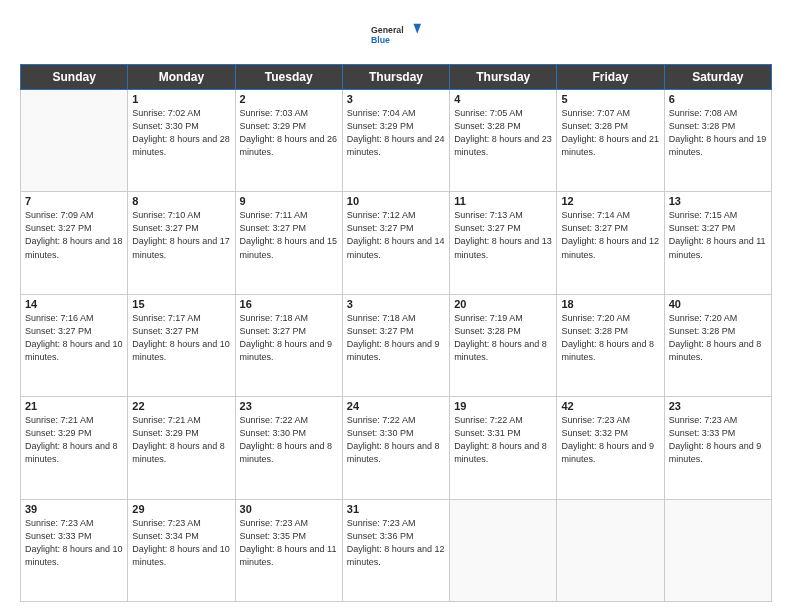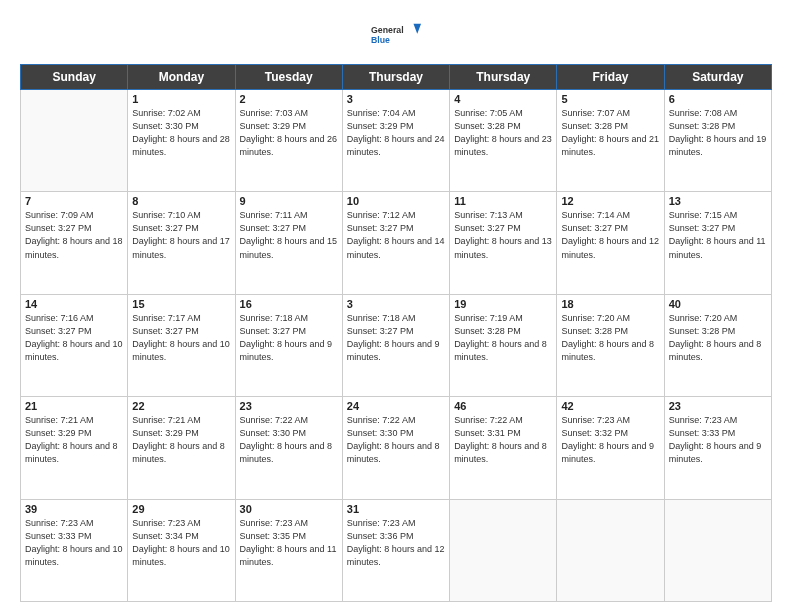--- a/index.html
+++ b/index.html
@@ -182,21 +182,21 @@
       </td>
           <td>
         <span class="day-number">16</span>
         <span class="day-info">Sunrise: 7:18 AM<br>Sunset: 3:27 PM<br>Daylight: 8 hours and 9 minutes.</span>
       </td>
           <td>
         <span class="day-number">3</span>
         <span class="day-info">Sunrise: 7:18 AM<br>Sunset: 3:27 PM<br>Daylight: 8 hours and 9 minutes.</span>
       </td>
           <td>
-        <span class="day-number">19</span>
+        <span class="day-number">20</span>
         <span class="day-info">Sunrise: 7:19 AM<br>Sunset: 3:28 PM<br>Daylight: 8 hours and 8 minutes.</span>
       </td>
           <td>
         <span class="day-number">18</span>
         <span class="day-info">Sunrise: 7:20 AM<br>Sunset: 3:28 PM<br>Daylight: 8 hours and 8 minutes.</span>
       </td>
           <td>
         <span class="day-number">40</span>
         <span class="day-info">Sunrise: 7:20 AM<br>Sunset: 3:28 PM<br>Daylight: 8 hours and 8 minutes.</span>
       </td>
@@ -212,21 +212,21 @@
       </td>
           <td>
         <span class="day-number">23</span>
         <span class="day-info">Sunrise: 7:22 AM<br>Sunset: 3:30 PM<br>Daylight: 8 hours and 8 minutes.</span>
       </td>
           <td>
         <span class="day-number">24</span>
         <span class="day-info">Sunrise: 7:22 AM<br>Sunset: 3:30 PM<br>Daylight: 8 hours and 8 minutes.</span>
       </td>
           <td>
-        <span class="day-number">46</span>
+        <span class="day-number">19</span>
         <span class="day-info">Sunrise: 7:22 AM<br>Sunset: 3:31 PM<br>Daylight: 8 hours and 8 minutes.</span>
       </td>
           <td>
         <span class="day-number">42</span>
         <span class="day-info">Sunrise: 7:23 AM<br>Sunset: 3:32 PM<br>Daylight: 8 hours and 9 minutes.</span>
       </td>
           <td>
         <span class="day-number">23</span>
         <span class="day-info">Sunrise: 7:23 AM<br>Sunset: 3:33 PM<br>Daylight: 8 hours and 9 minutes.</span>
       </td>

